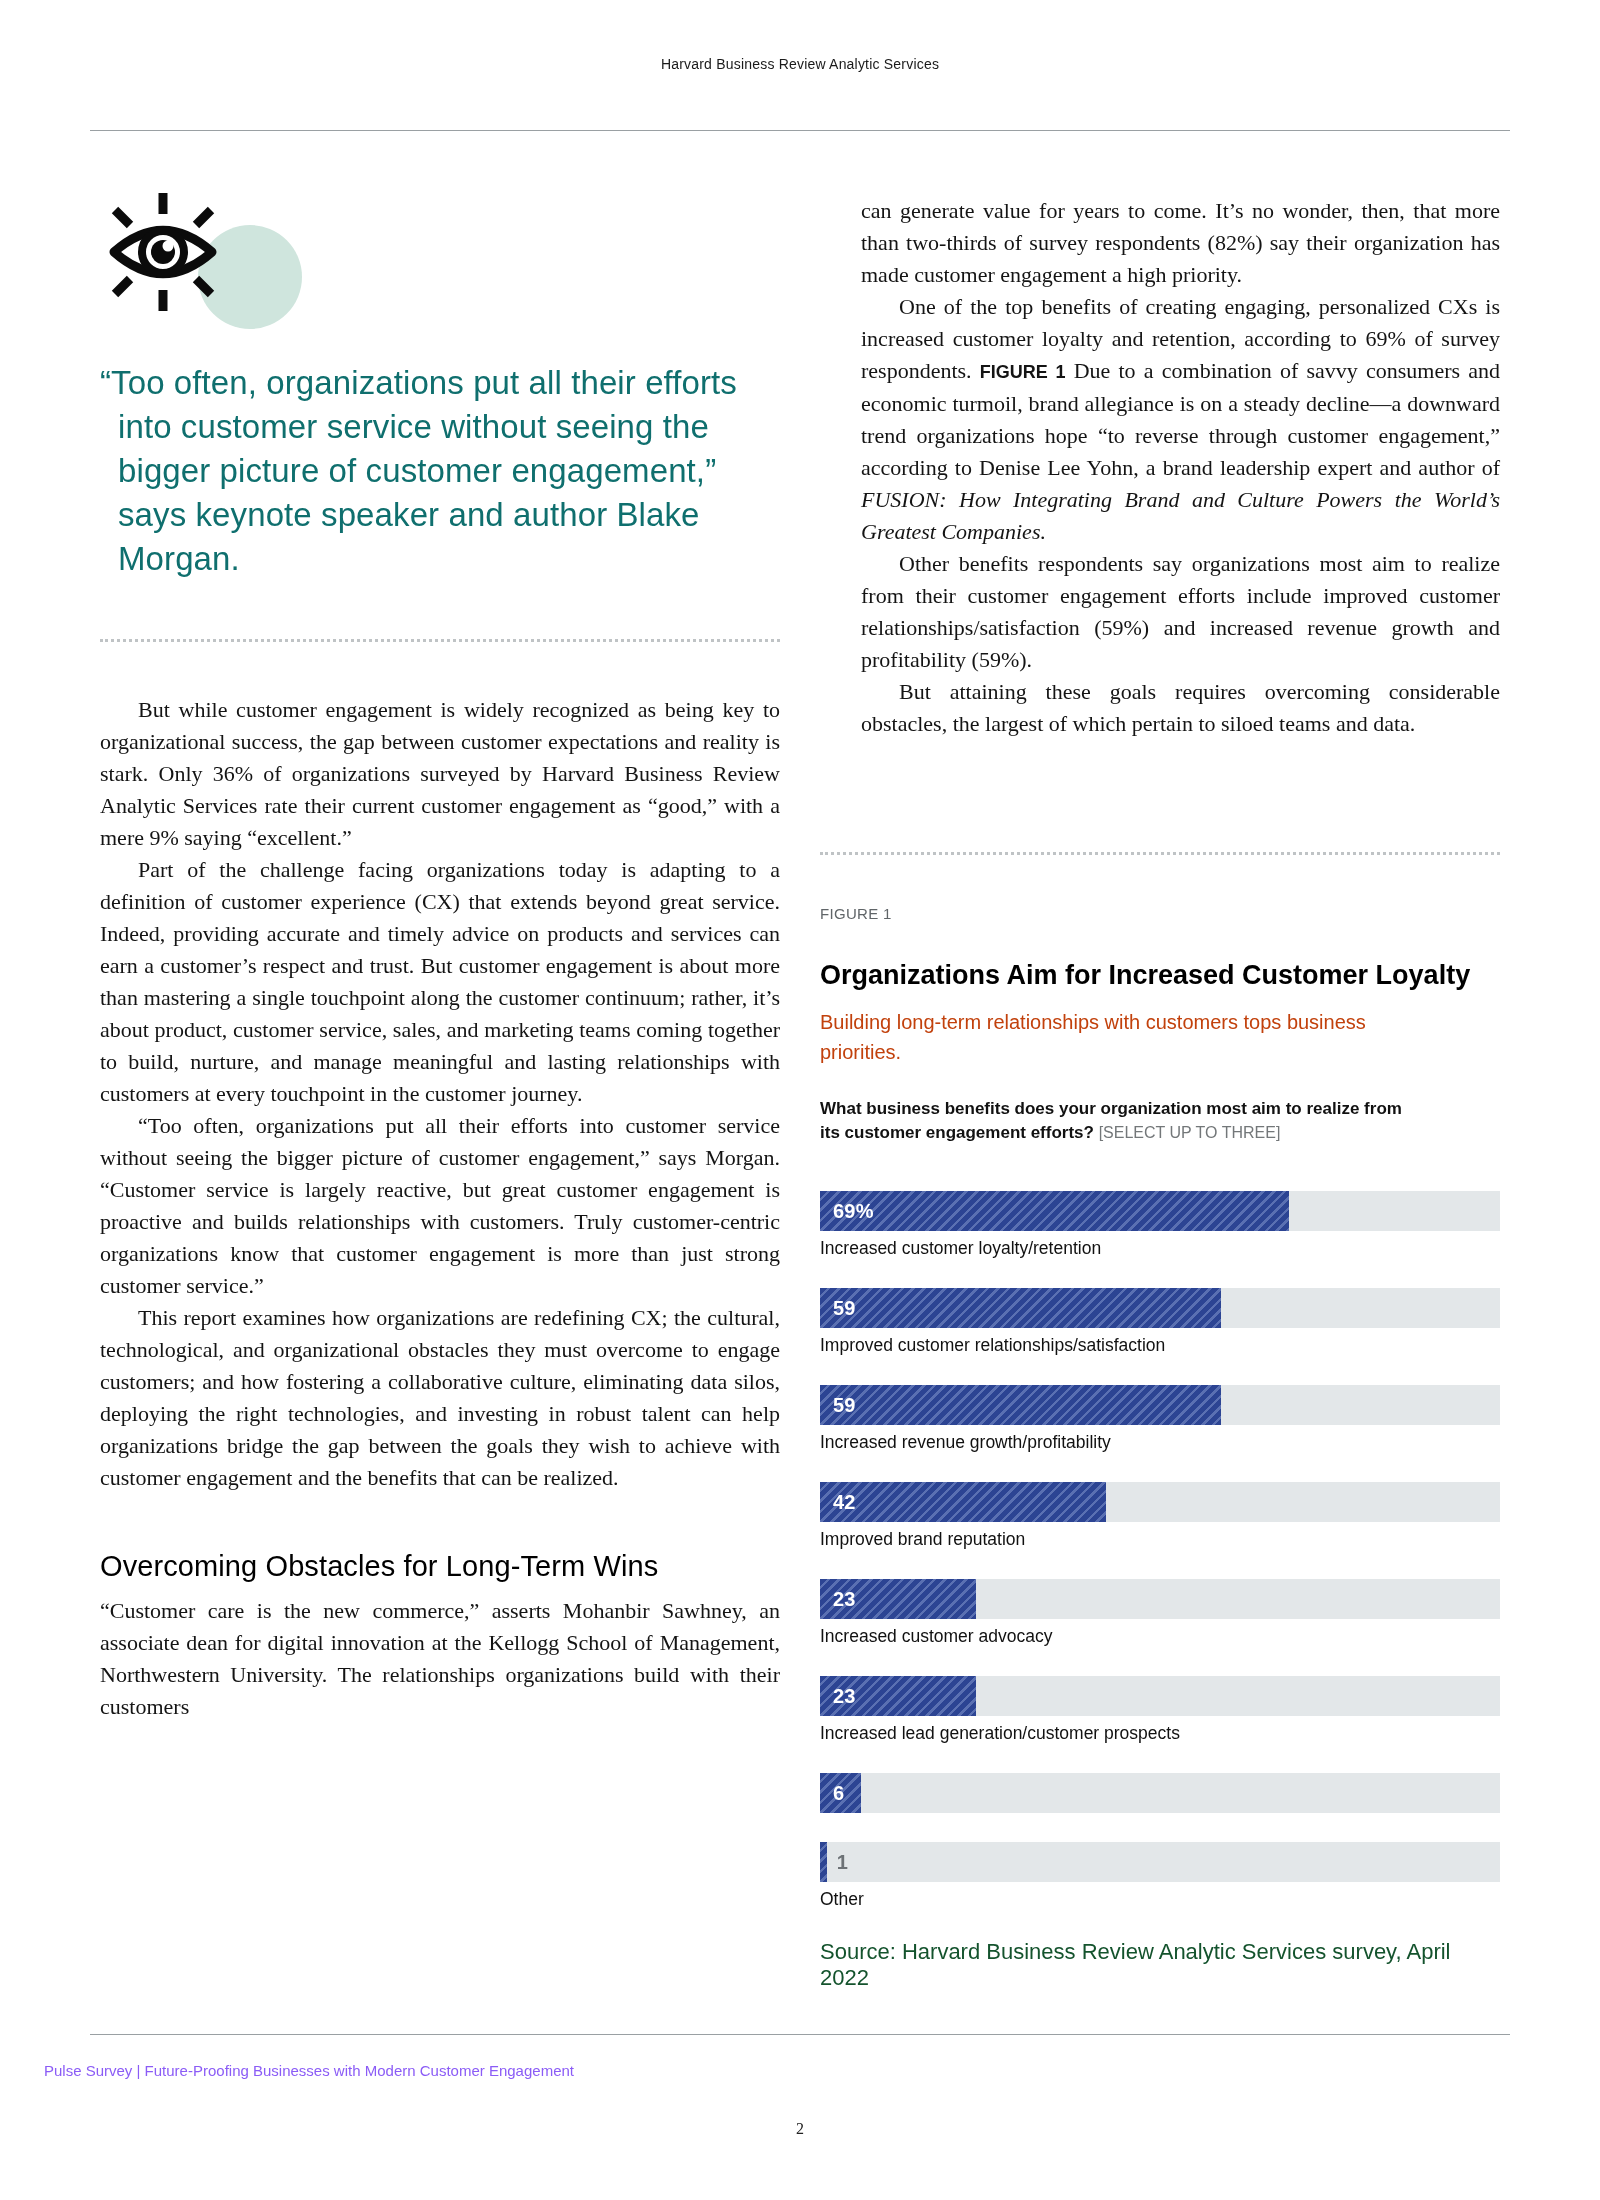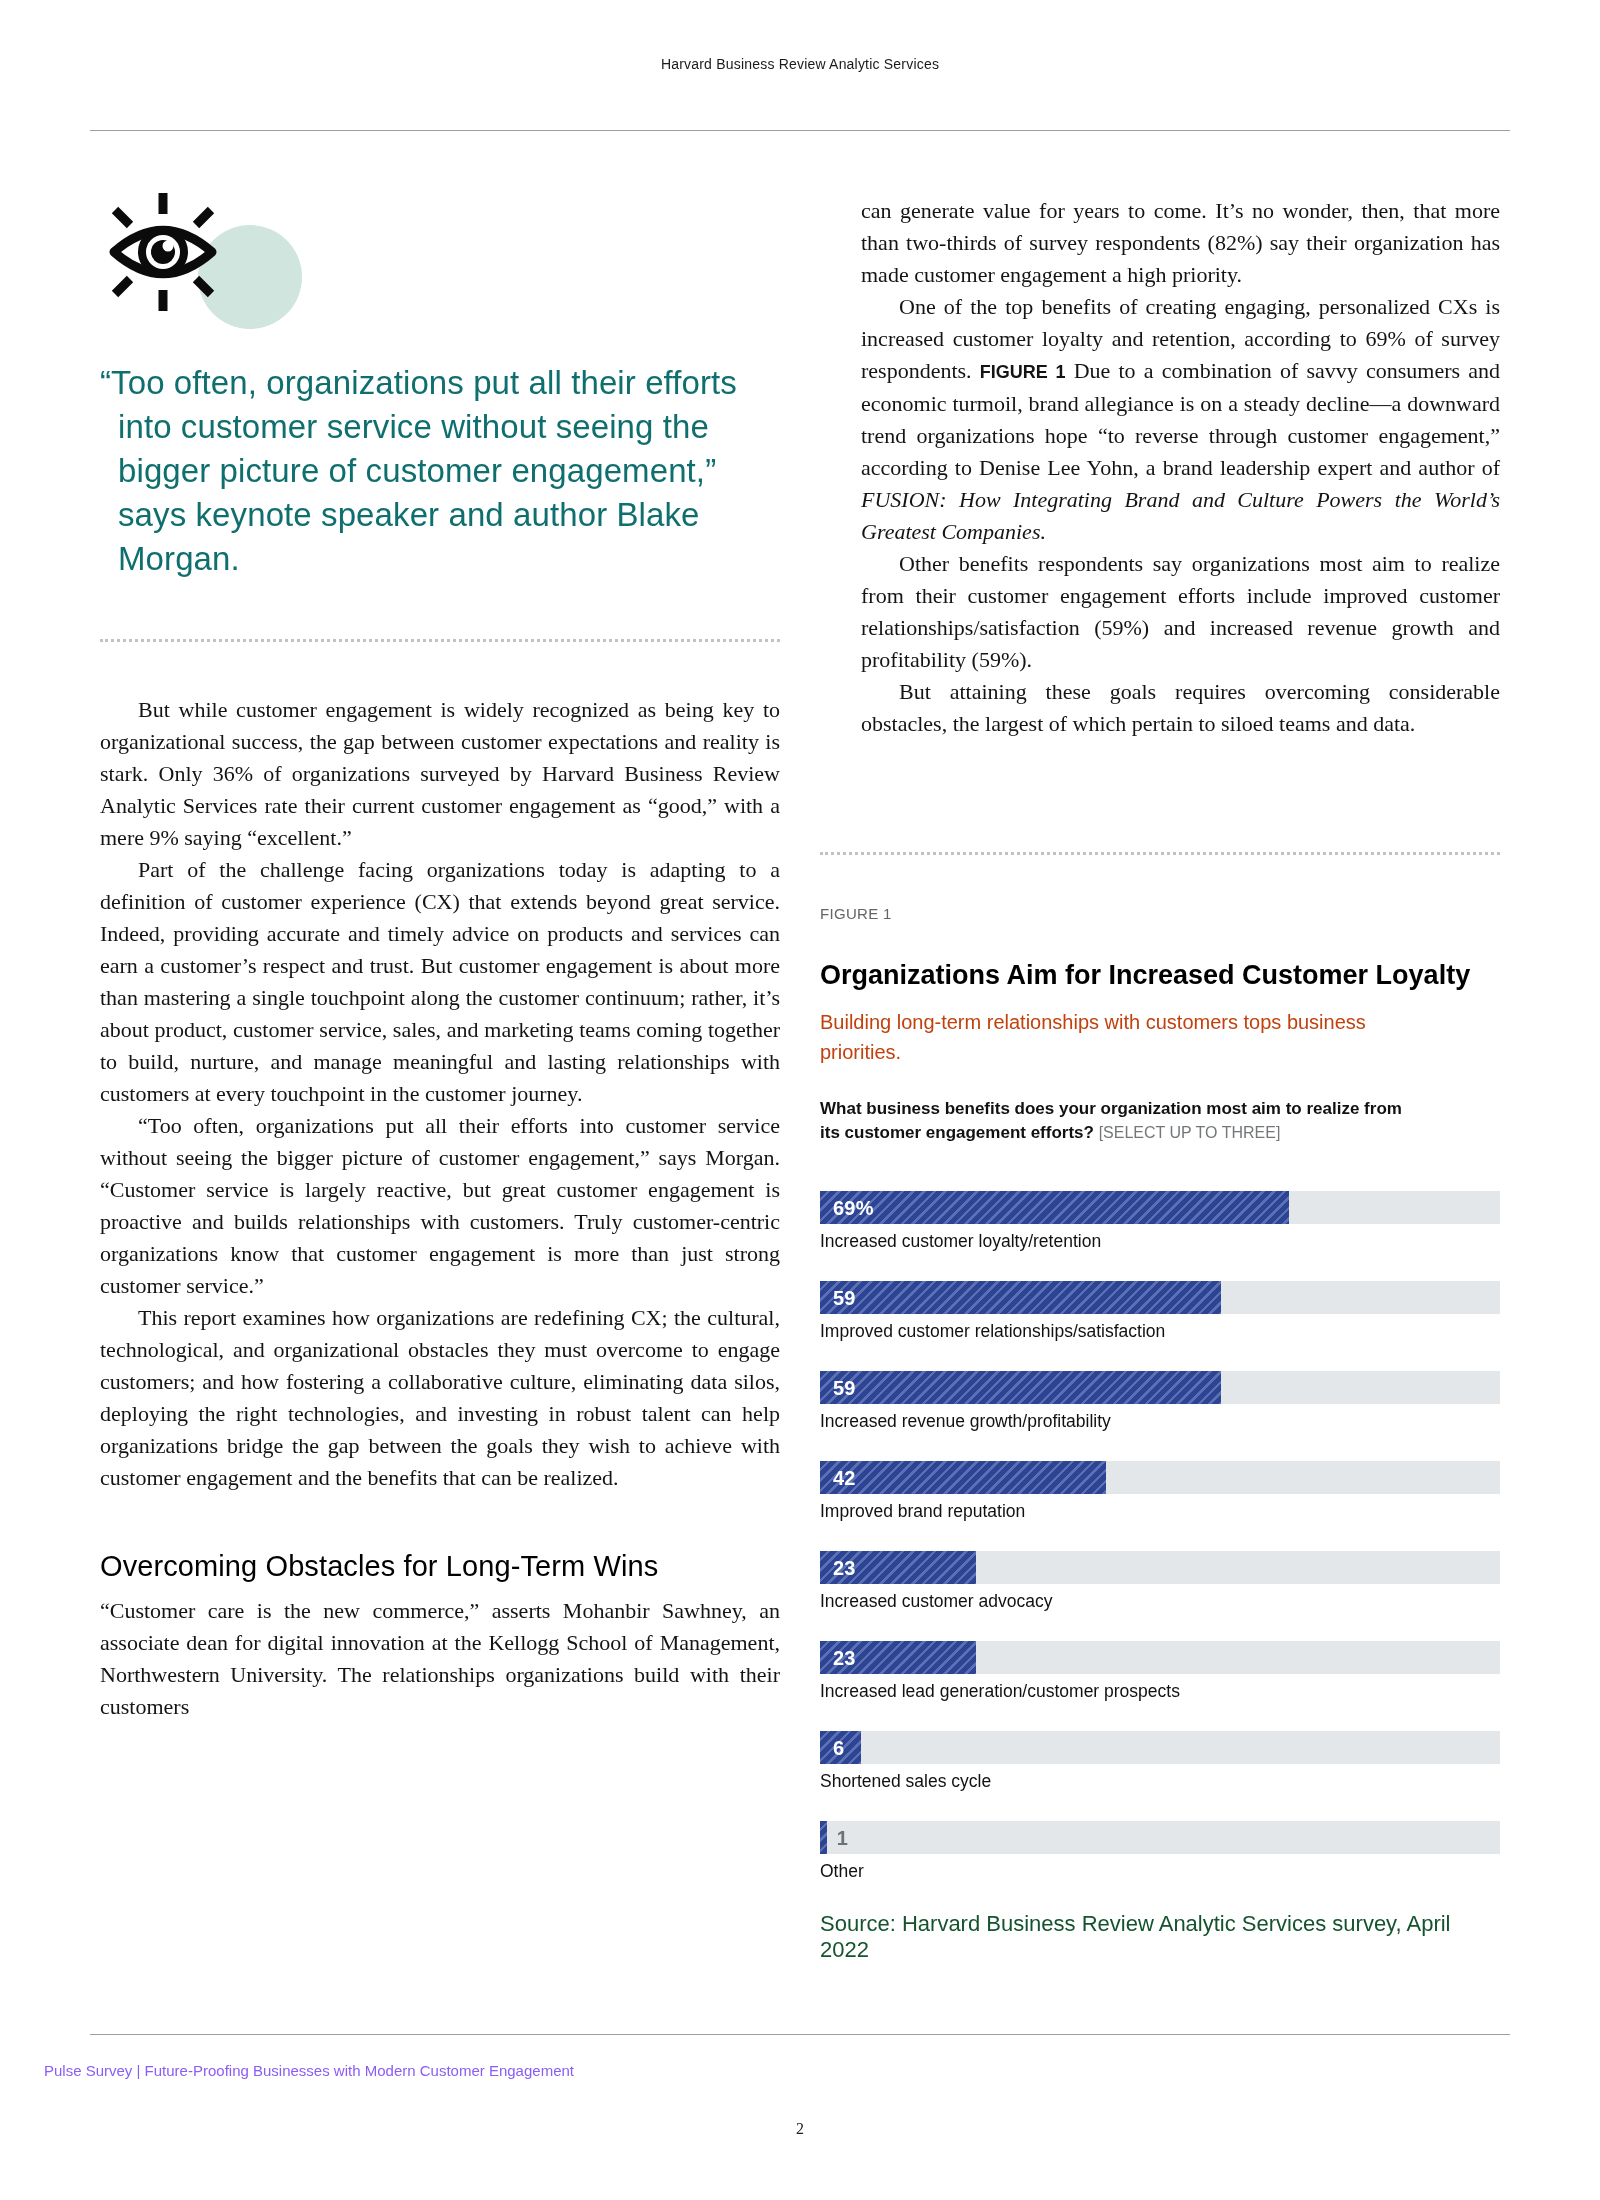--- a/index.html
+++ b/index.html
@@ -61,21 +61,21 @@
 
   
   .figure-label { margin-top:50px; font-size:15px; color:#606568; letter-spacing:.3px; }
   .figure-title { margin-top:38px; font-size:27px; font-weight:700; color:#000; }
   .figure-subtitle { margin-top:16px; font-size:20px; line-height:30px; color:#c2410c; max-width:600px; }
   .figure-question { margin-top:30px; font-size:17px; line-height:24px; font-weight:700; color:#111; max-width:600px; }
   .figure-question .note { font-weight:400; color:#737779; font-size:16px; }
 
   .bars { margin-top:46px; }
   .bar-row { margin-bottom:29px; }
-  .bar-track { position:relative; width:100%; height:33px; background:#e3e7e9;text-align:center; }
+  .bar-track { position:relative; width:100%; height:40px; background:#e3e7e9;text-align:center; }
   .bar-fill {
     position:absolute; left:0; top:0; bottom:0;
     background:repeating-linear-gradient(135deg, #2c4493 0px, #2c4493 5px, #5a70b2 5px, #5a70b2 7.5px);
   }
   .bar-value {
     position:absolute; left:13px; top:50%; transform:translateY(-50%);
     color:#ffffff; font-weight:700; font-size:20px; letter-spacing:.2px;
   }
   .bar-value.outside { color:#6d7276; }
   .bar-label { margin-top:7px; font-size:17.5px; color:#111; }
@@ -195,21 +195,20 @@
       <span class="bar-value">23</span>
     </div>
     <div class="bar-label">Increased lead generation/customer prospects</div>
   </div>
 
   <div class="bar-row">
     <div class="bar-track">
       <div class="bar-fill" style="width: 6%;"></div>
       <span class="bar-value">6</span>
     </div>
-    <div class="bar-label">Shortened sales cycle</div>
   </div>
 
   <div class="bar-row">
     <div class="bar-track">
       <div class="bar-fill" style="width: 1%;"></div>
       <span class="bar-value outside" style="left: calc(1% + 10px);">1</span>
     </div>
     <div class="bar-label">Other</div>
   </div>
 </div>

